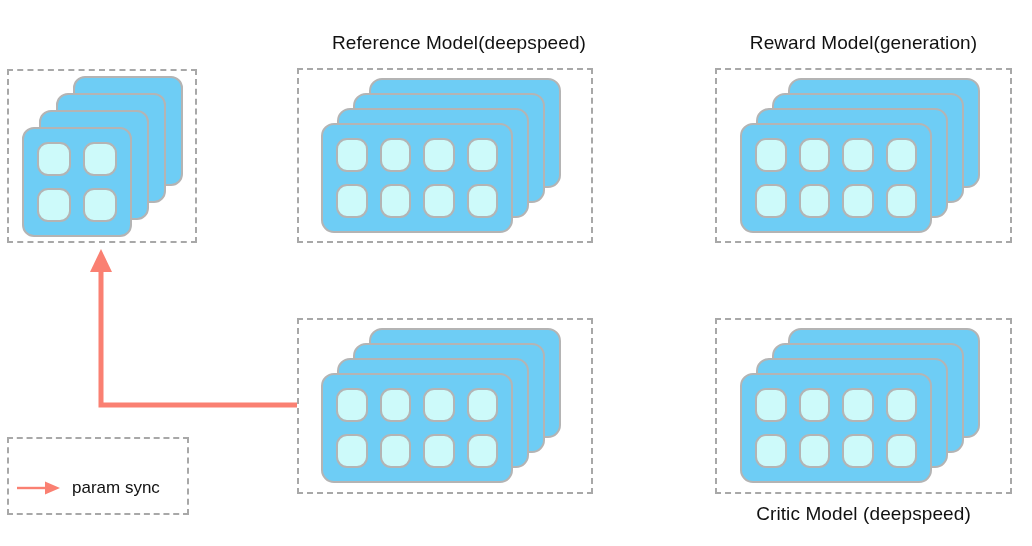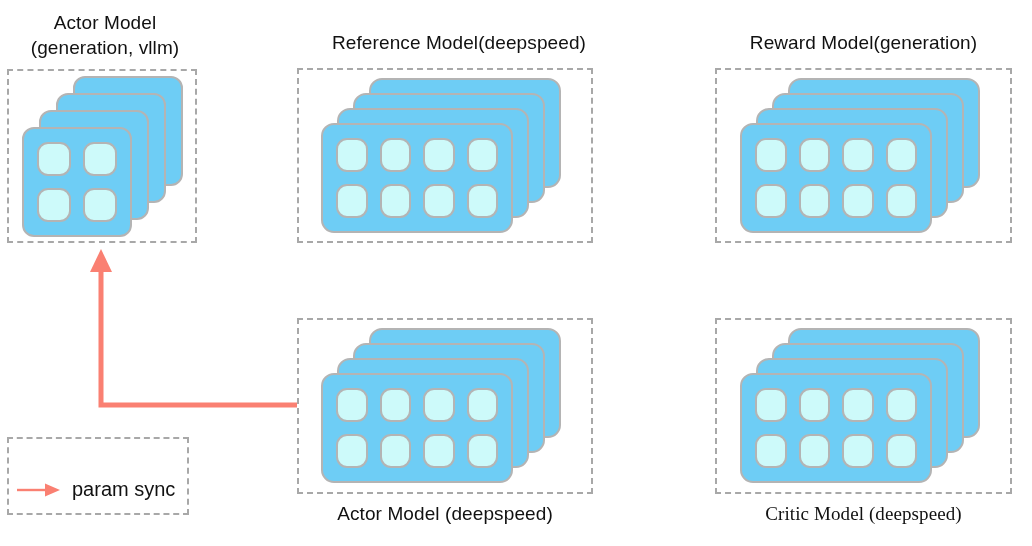--- a/index.html
+++ b/index.html
@@ -84,33 +84,31 @@
     position: absolute;
     display: flex;
     align-items: center;
   }
   .legend-arrow {
     width: 46px;
     height: 16px;
     flex: 0 0 auto;
   }
   .legend-label {
-    font-size: 20px;
+    font-size: 17px;
     color: #111111;
     margin-left: 10px;
     white-space: nowrap;
   }
 </style>
 </head>
 <body>
 
 <div id="canvas">
 
-  <div class="caption" style="left:7px; top:10px; width:196px;">Actor Model
-(generation, vllm)</div>
 
   <div class="group" style="left:7px; top:69px; width:190px; height:174px;">
     <div class="stack" style="left:0px; top:0px; width:190px; height:174px;">
       <div class="card" style="left:64px; top:5px; width:110px; height:110px;"></div>
       <div class="card" style="left:47px; top:22px; width:110px; height:110px;"></div>
       <div class="card" style="left:30px; top:39px; width:110px; height:110px;"></div>
       <div class="card" style="left:13px; top:56px; width:110px; height:110px;">
         <div class="cells" style="left:13px; top:13px; width:80px; height:80px;
                     grid-template-columns:repeat(2,1fr); grid-template-rows:repeat(2,1fr);">
           <div class="cell"></div>
@@ -182,21 +180,20 @@
           <div class="cell"></div>
           <div class="cell"></div>
           <div class="cell"></div>
           <div class="cell"></div>
           <div class="cell"></div>
         </div>
       </div>
     </div>
   </div>
 
-  <div class="caption" style="left:297px; top:501px; width:296px;">Actor Model (deepspeed)</div>
 
   <div class="group" style="left:715px; top:318px; width:297px; height:176px;">
     <div class="stack" style="left:0px; top:0px; width:297px; height:176px;">
       <div class="card wide" style="left:71px; top:8px; width:192px; height:110px;"></div>
       <div class="card wide" style="left:55px; top:23px; width:192px; height:110px;"></div>
       <div class="card wide" style="left:39px; top:38px; width:192px; height:110px;"></div>
       <div class="card wide" style="left:23px; top:53px; width:192px; height:110px;">
         <div class="cells" style="left:13px; top:13px; width:162px; height:80px;
                     grid-template-columns:repeat(4,1fr); grid-template-rows:repeat(2,1fr);">
           <div class="cell"></div>
@@ -205,21 +202,21 @@
           <div class="cell"></div>
           <div class="cell"></div>
           <div class="cell"></div>
           <div class="cell"></div>
           <div class="cell"></div>
         </div>
       </div>
     </div>
   </div>
 
-  <div class="caption" style="left:715px; top:501px; width:297px;font-family:Liberation Serif, serif;">Critic Model (deepspeed)</div>
+  <div class="caption" style="left:715px; top:501px; width:297px;">Critic Model (deepspeed)</div>
 
   <svg class="connector" viewBox="0 0 1032 546" xmlns="http://www.w3.org/2000/svg">
     <path d="M 297 405 L 101 405 L 101 268" fill="none" stroke="#fa8072" stroke-width="5" stroke-linecap="butt" stroke-linejoin="miter"></path>
     <polygon points="101,249 112,272 90,272" fill="#fa8072"></polygon>
   </svg>
 
   <div class="legend-box" style="left:7px; top:437px; width:182px; height:78px;"></div>
 
   <div class="legend-row" style="left:16px; top:478px;">
     <svg class="legend-arrow" viewBox="0 0 46 16" xmlns="http://www.w3.org/2000/svg">

